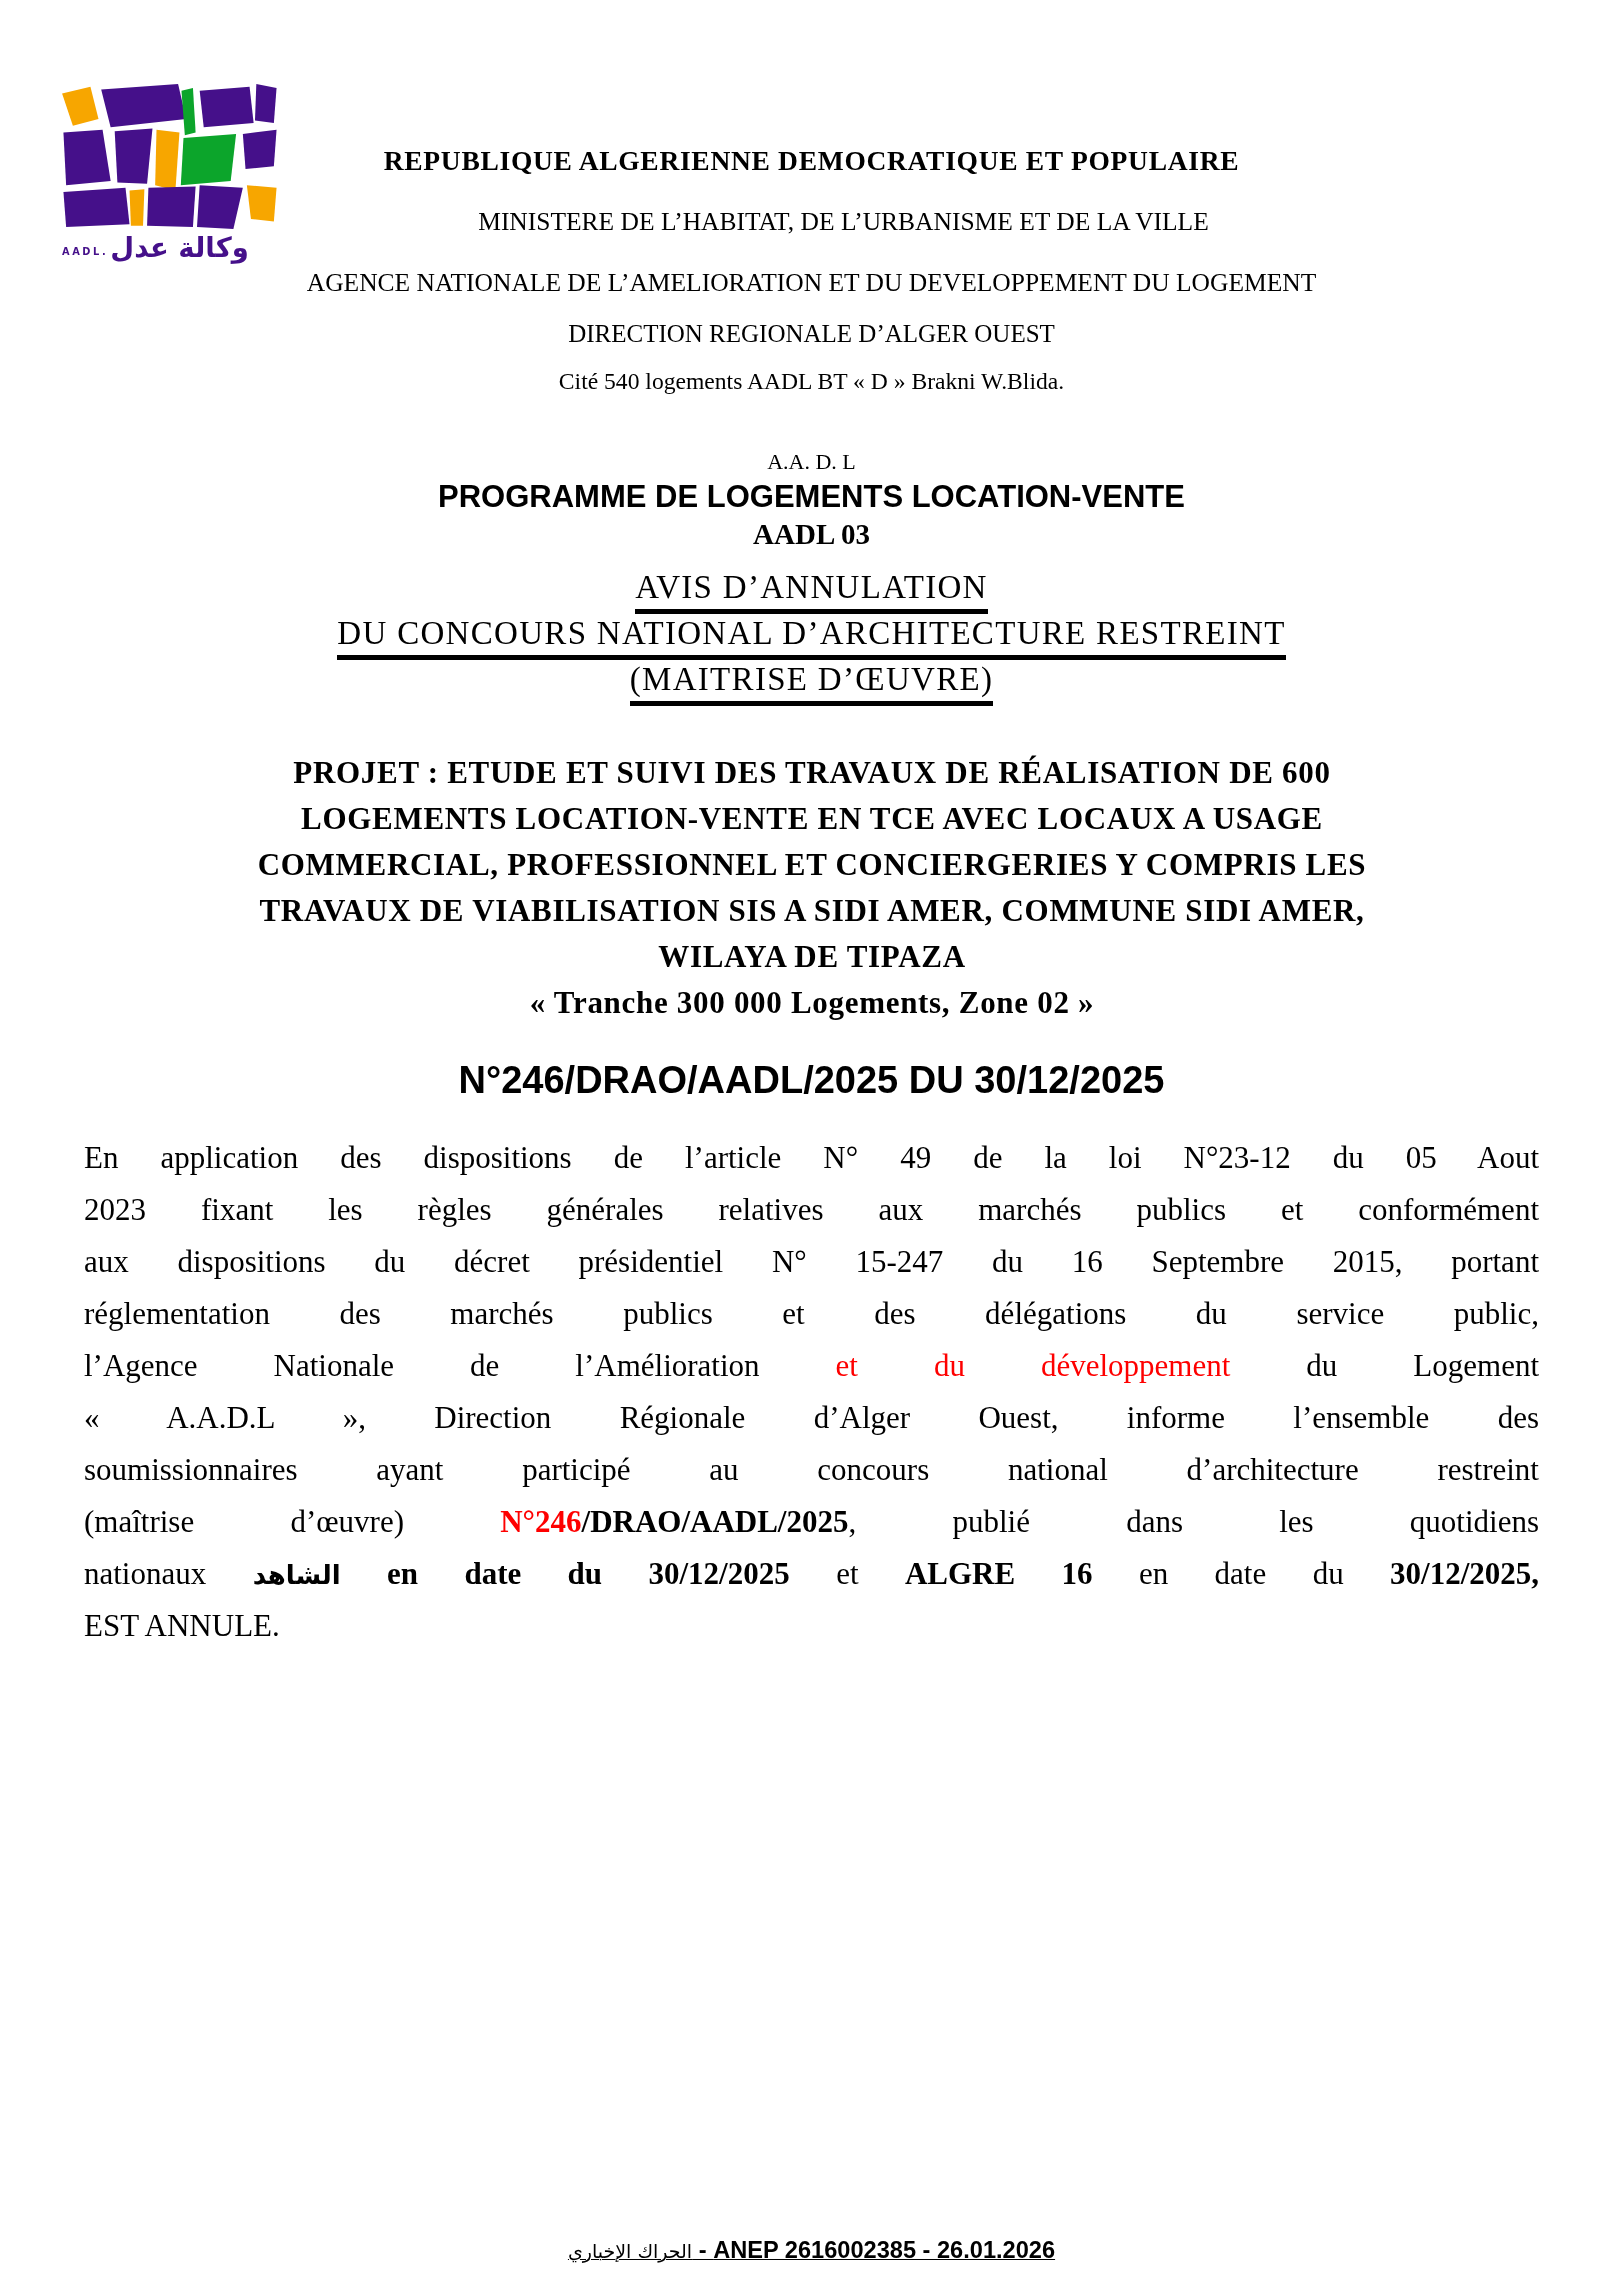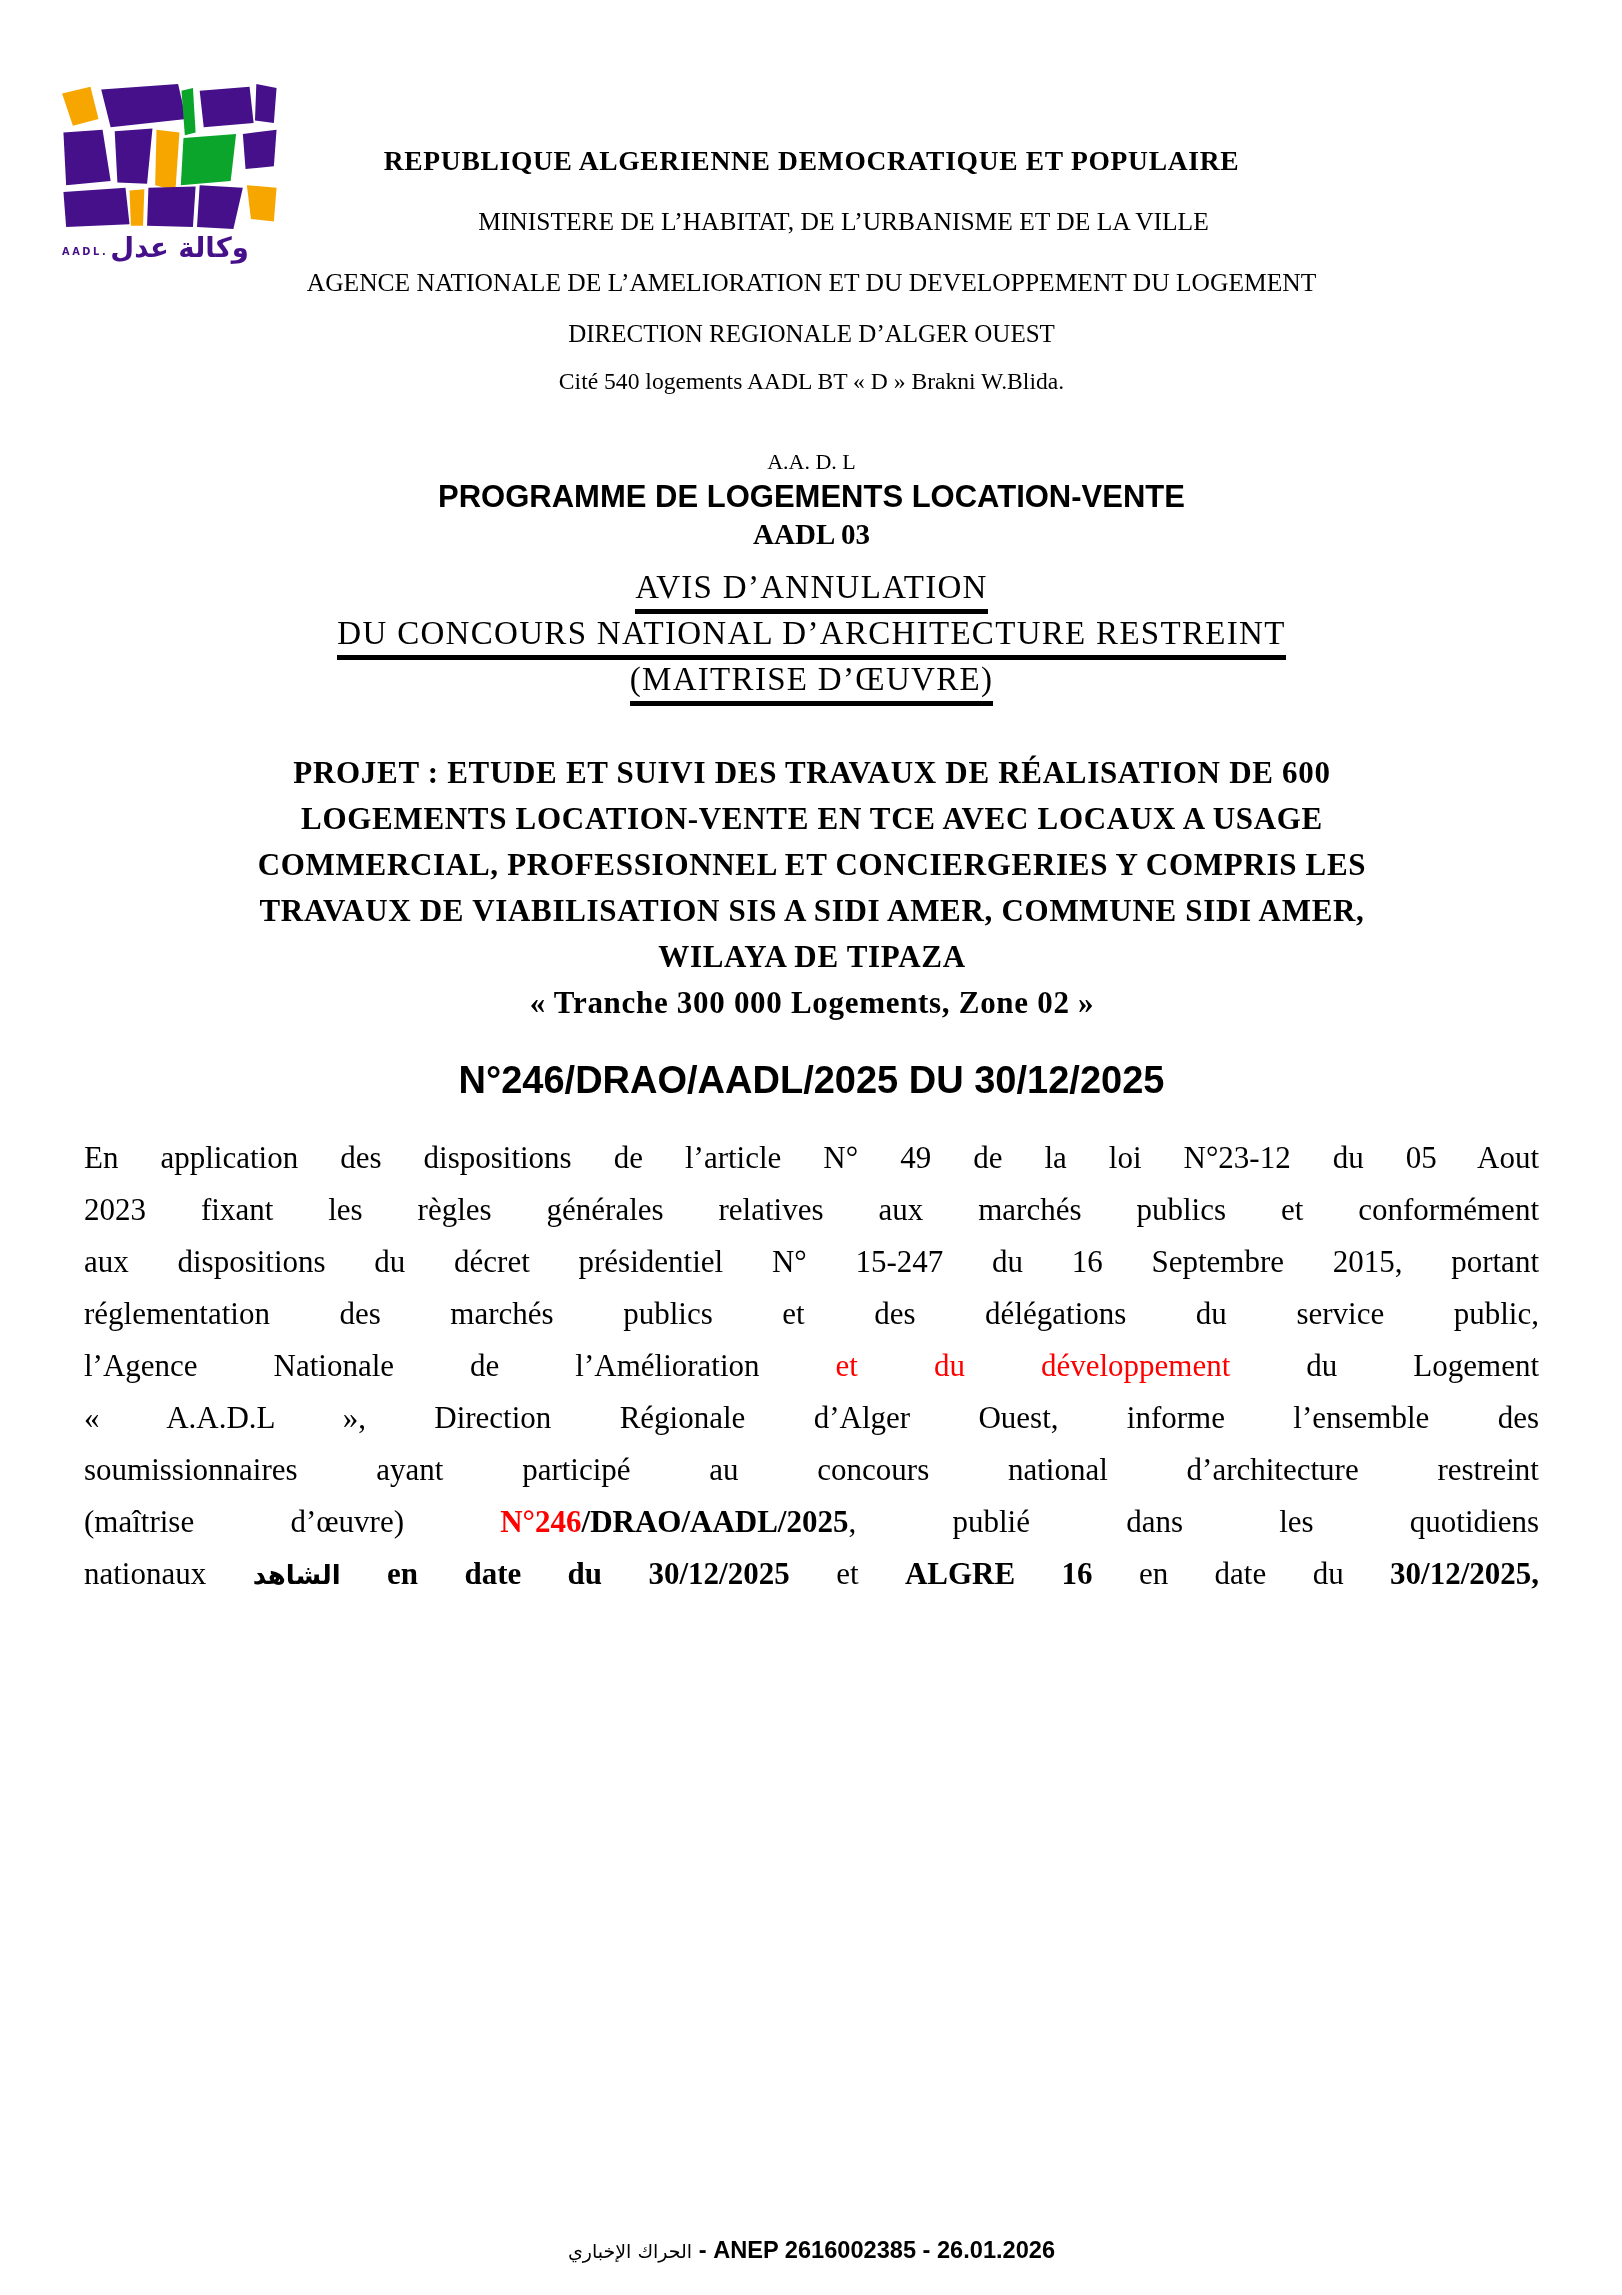--- a/index.html
+++ b/index.html
@@ -140,20 +140,21 @@
   }
 
   
   .footer {
     position: absolute;
     top: 2237px;
     left: 0;
     width: 100%;
     text-align: center;
     white-space: nowrap;
+    text-decoration: underline;
   }
   .footer-arabic {
     font-family: "DejaVu Sans", sans-serif;
     font-size: 19px;
     color: #000000;
   }
   .footer-sep, .footer-anep {
     font-family: "Liberation Sans", sans-serif;
     font-weight: bold;
     font-size: 23.6px;
@@ -224,20 +225,21 @@
   <div class="bodyblock">
     <div class="bline">En application des dispositions de l’article N° 49 de la loi N°23-12 du 05 Aout</div>
     <div class="bline">2023  fixant les règles générales relatives aux  marchés publics et conformément</div>
     <div class="bline">aux dispositions du décret présidentiel N° 15-247 du 16 Septembre 2015, portant</div>
     <div class="bline">réglementation des marchés publics et des délégations du service public,</div>
     <div class="bline"><span>l’Agence Nationale de l’Amélioration </span><span class="seg-red">et du développement</span><span> du Logement</span></div>
     <div class="bline">« A.A.D.L », Direction Régionale d’Alger Ouest, informe l’ensemble des</div>
     <div class="bline">soumissionnaires ayant participé au concours national d’architecture restreint</div>
     <div class="bline"><span>(maîtrise d’œuvre) </span><span class="seg-redbold">N°246</span><span class="seg-bold">/DRAO/AADL/2025</span><span>, publié dans les quotidiens</span></div>
     <div class="bline"><span>nationaux </span><span class="seg-arabic" dir="rtl">الشاهد</span><span class="seg-bold"> en date du 30/12/2025</span><span> et </span><span class="seg-bold">ALGRE 16</span><span> en date du </span><span class="seg-bold">30/12/2025,</span></div>
+    <div class="bline last">EST ANNULE.</div>
   </div>
 
   <div class="footer">
     <span class="footer-arabic" dir="rtl">الحراك الإخباري</span><span class="footer-sep"> - </span><span class="footer-anep">ANEP 2616002385 - 26.01.2026</span>
   </div>
 
 </div>
 
 
 </body></html>

